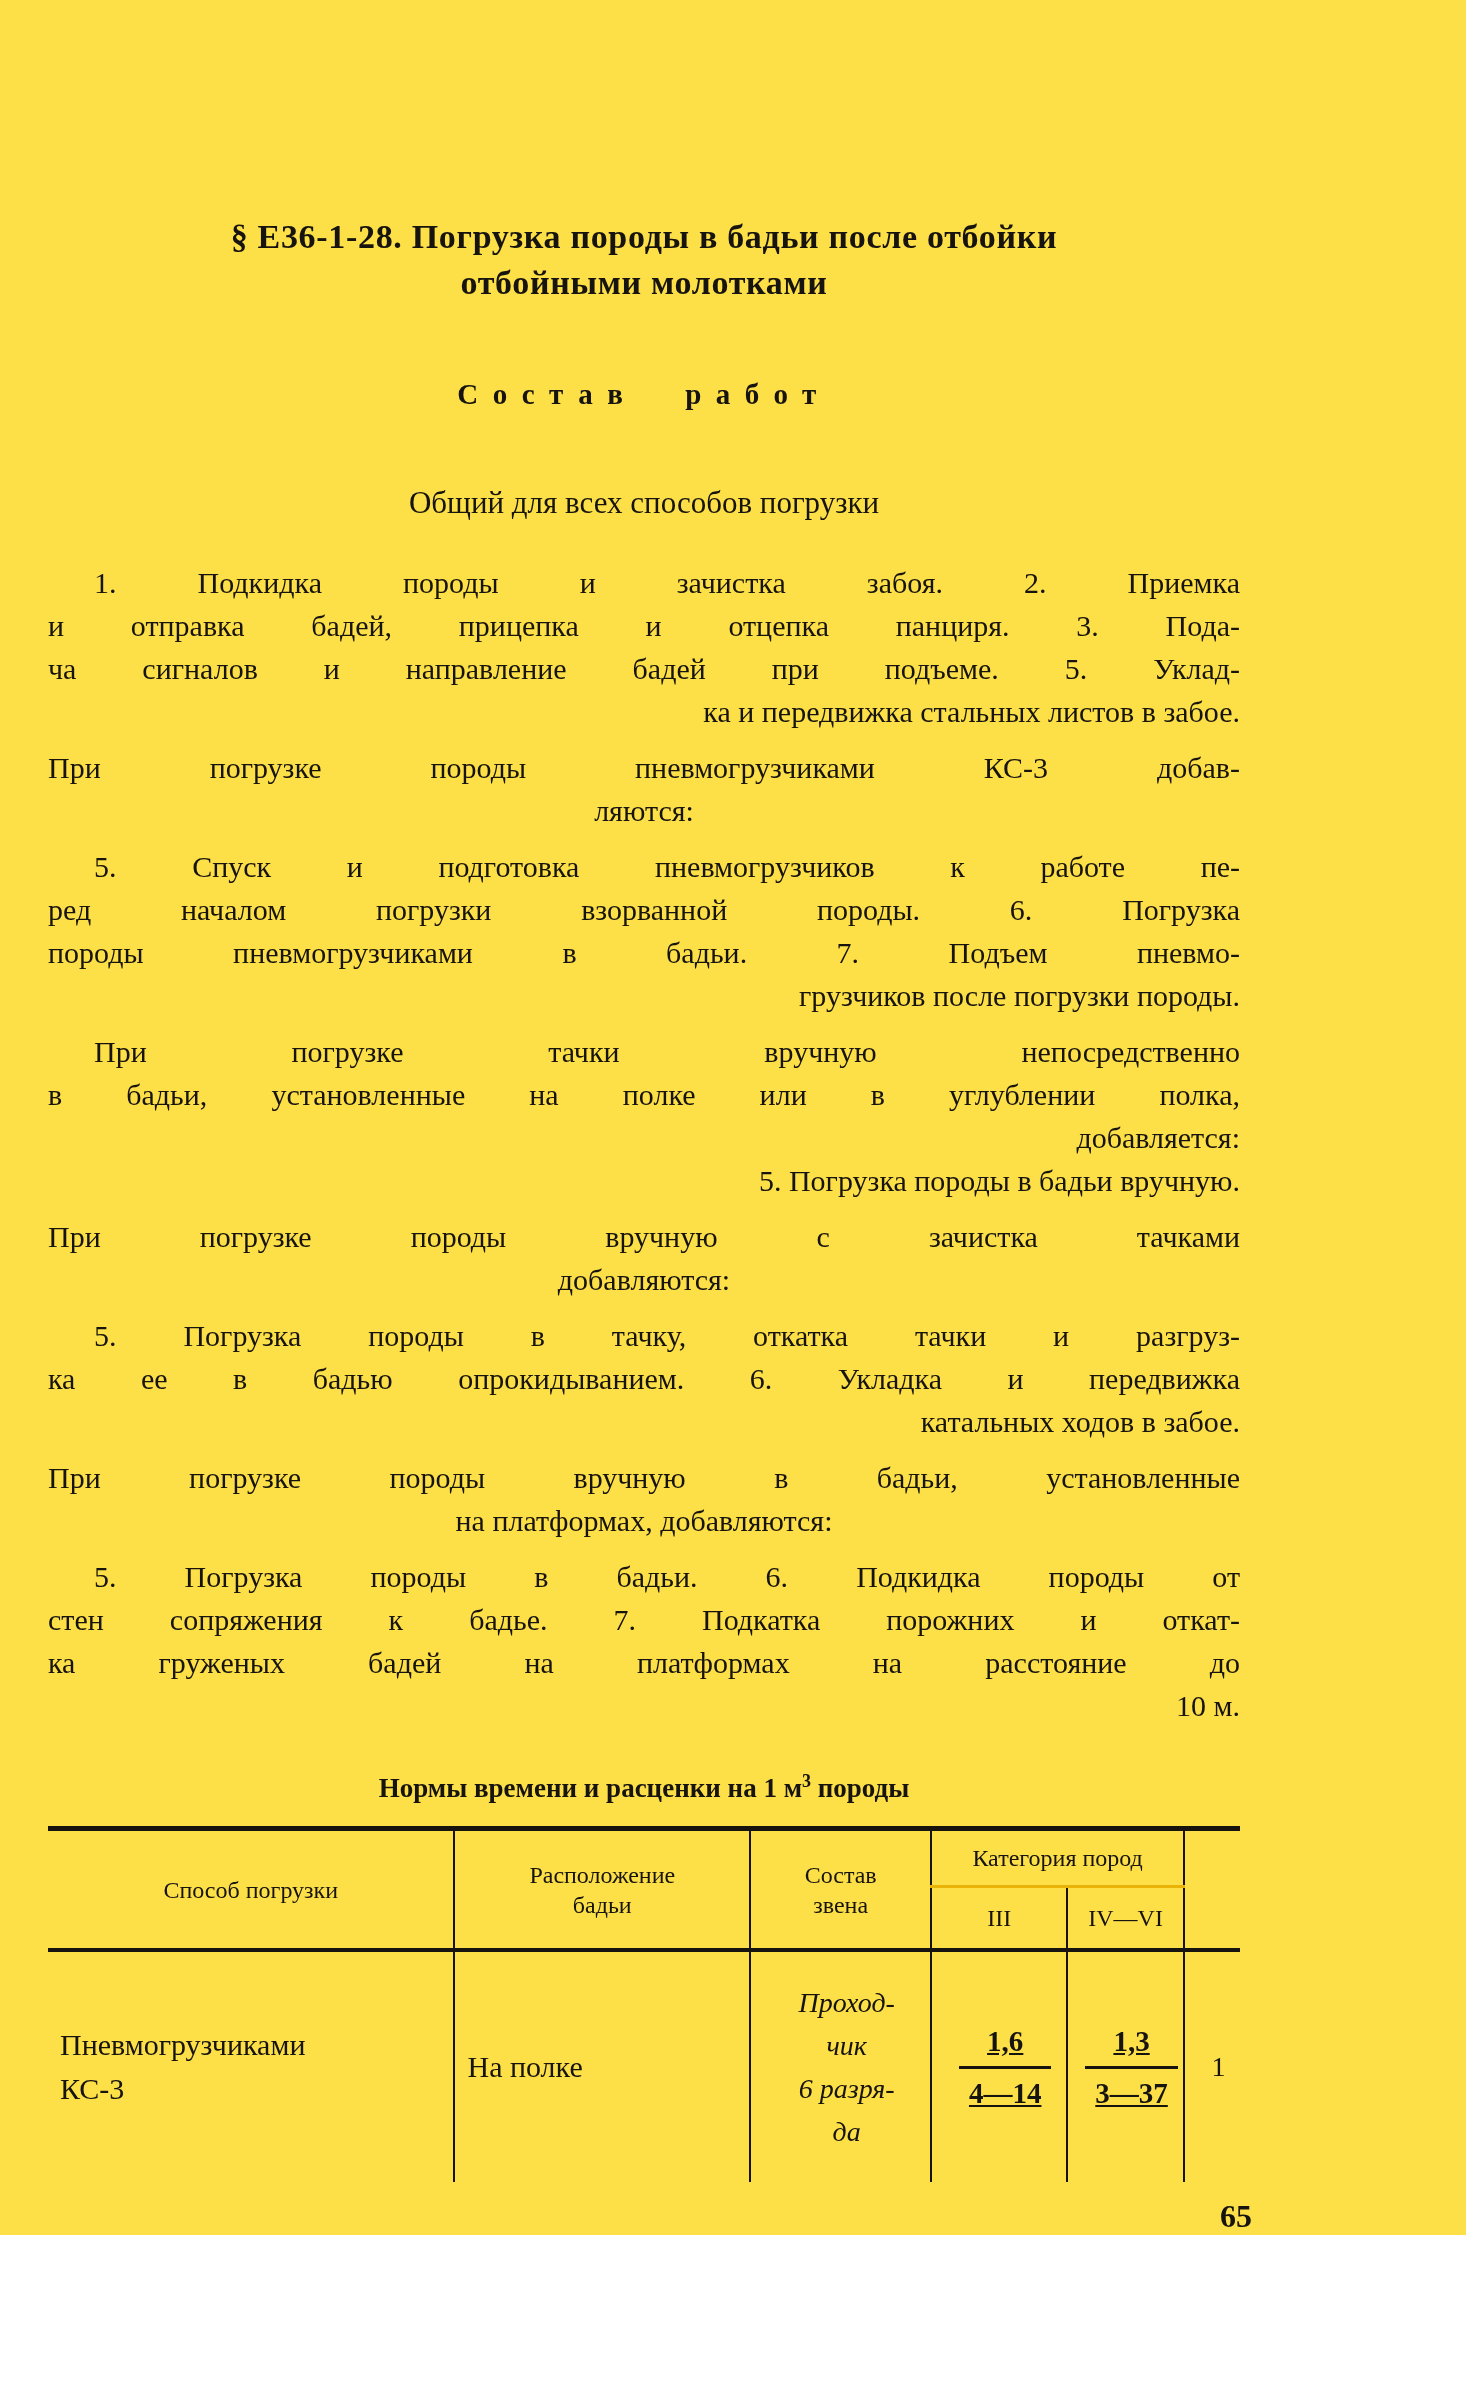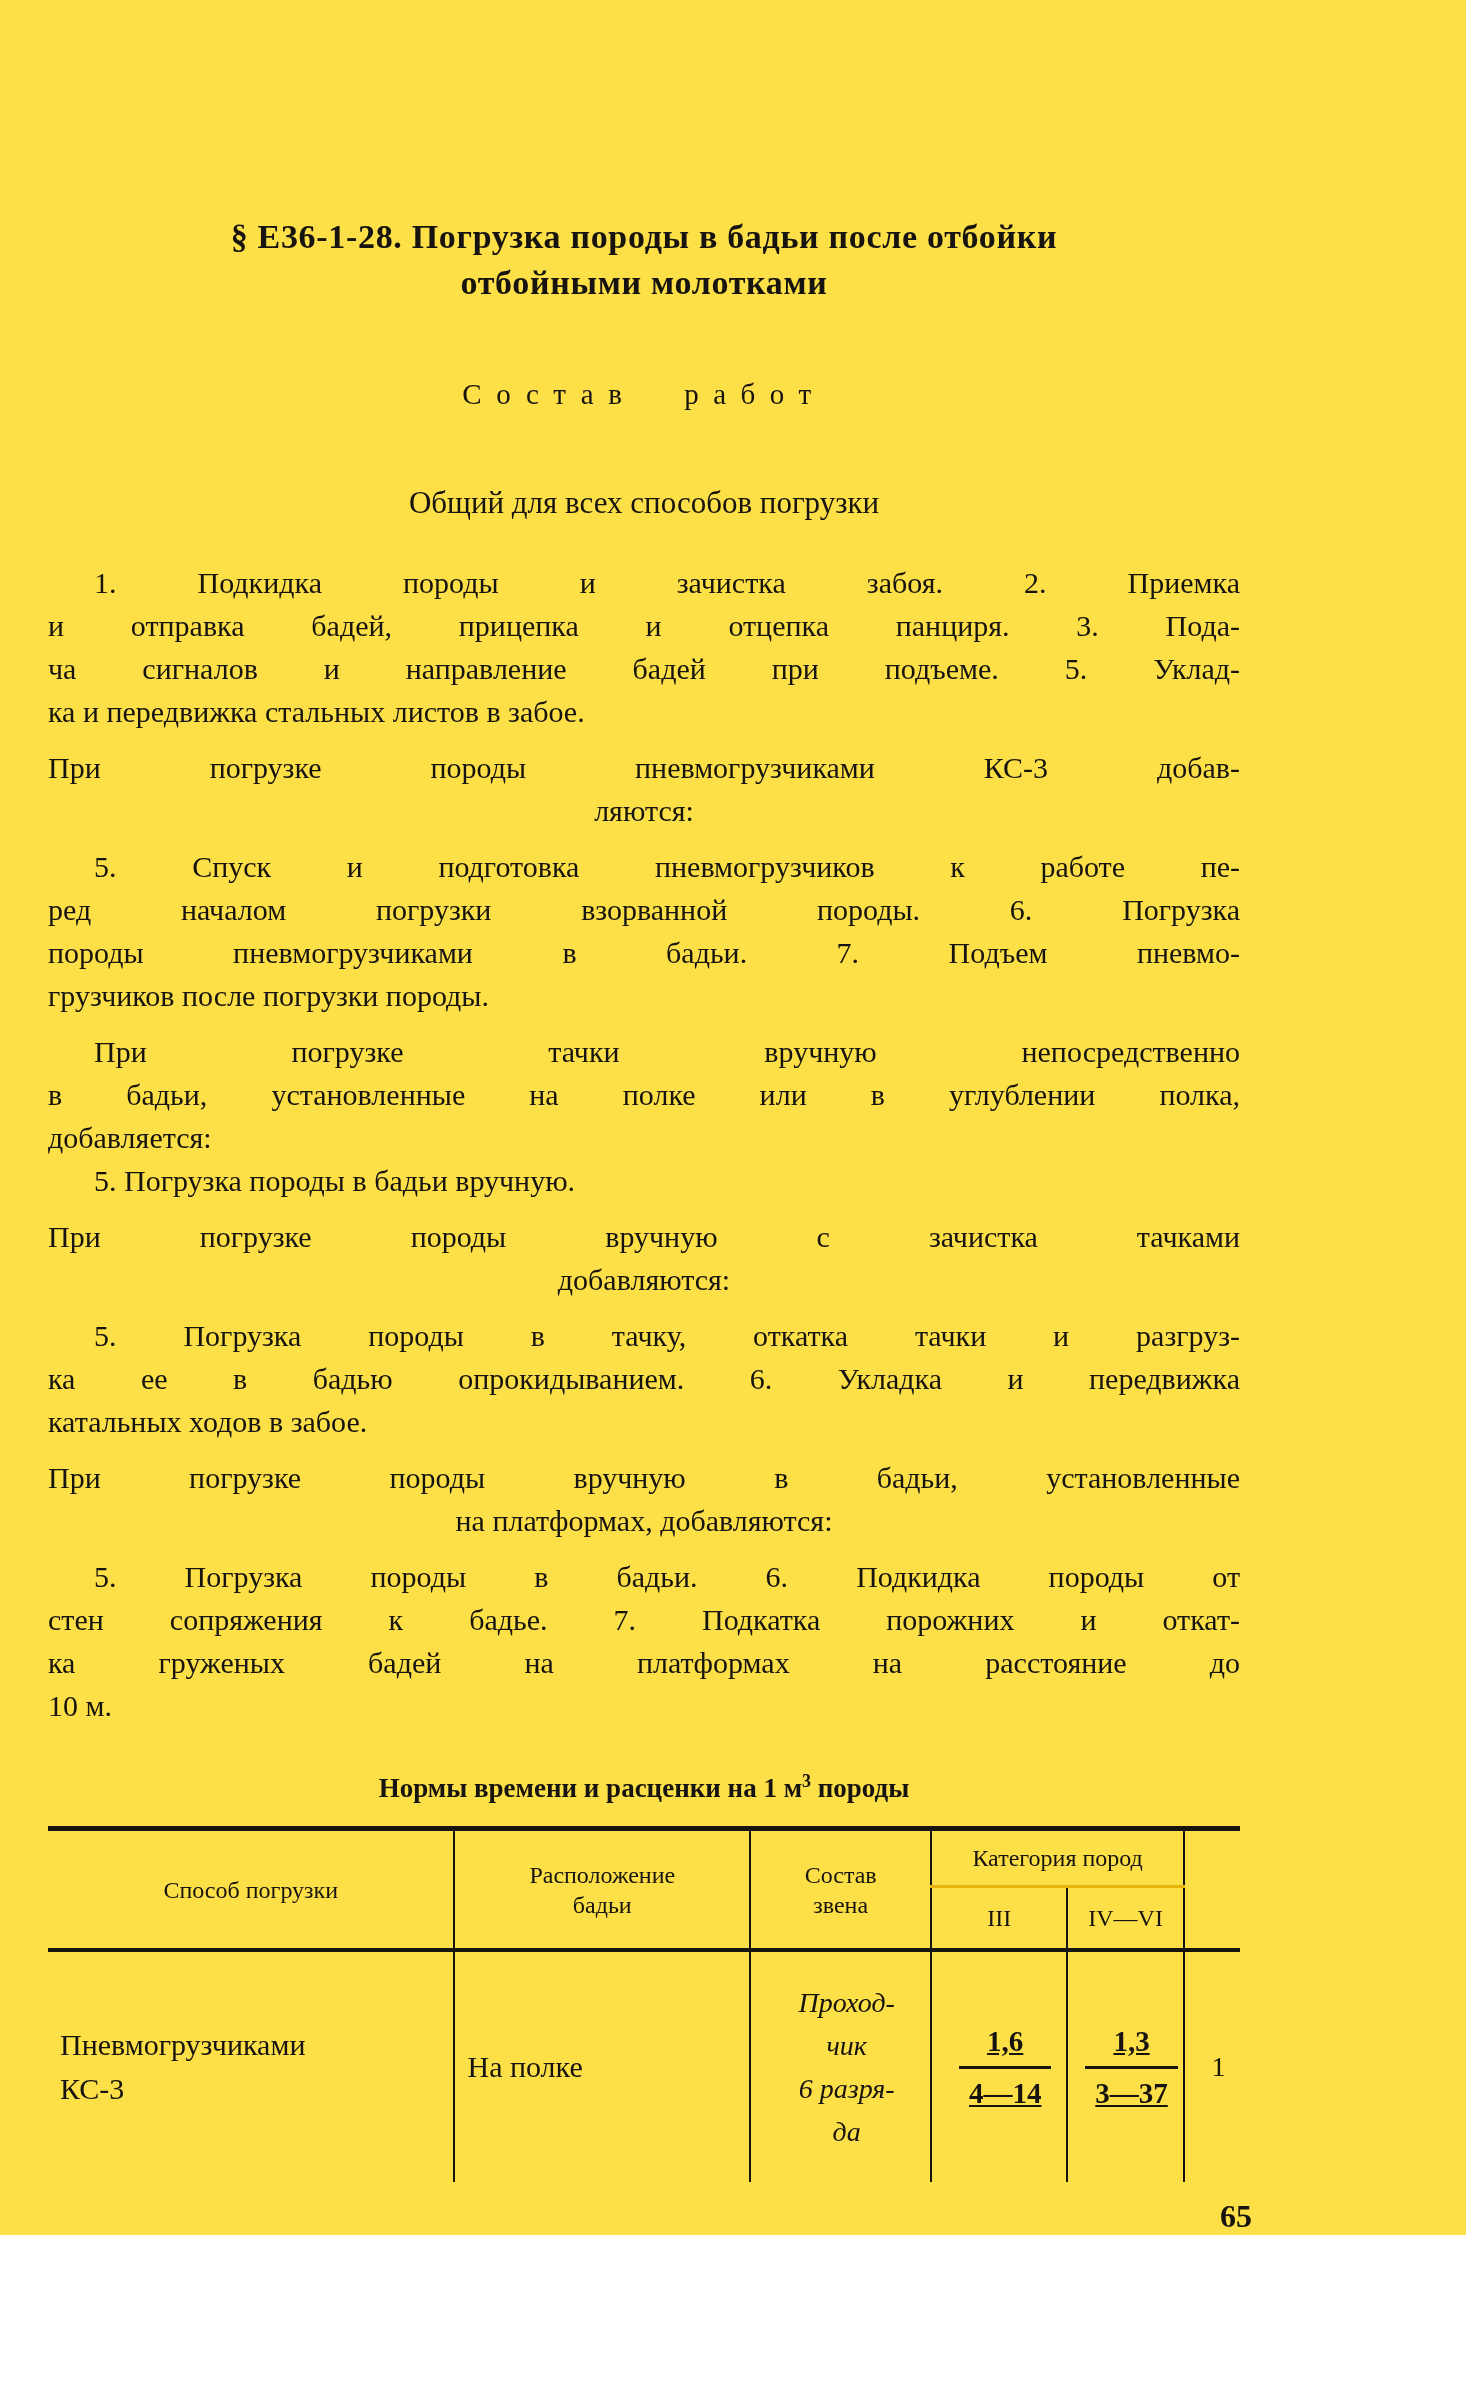--- a/index.html
+++ b/index.html
@@ -22,37 +22,37 @@
   .doc-title {
     text-align: center;
     font-weight: 700;
     font-size: 34px;
     line-height: 46px;
     letter-spacing: 0.02em;
   }
   .works-heading {
     margin-top: 72px;
     text-align: center;
-    font-weight: 400;
+    font-weight: 700;
     font-size: 29px;
     letter-spacing: 0.5em;
     word-spacing: 0.9em;
   }
   .common-heading {
     margin-top: 74px;
     text-align: center;
     font-size: 31px;
   }
   
   .body-text {
     margin-top: 40px;
     font-size: 30px;
     line-height: 43px;
   }
-  .ln { text-align: left; }
+  .ln { text-align: right; }
   .ln.just { text-align: justify; text-align-last: justify; }
   .ln.center { text-align: center; text-align-last: center; }
   .ln.indent { text-indent: 46px; }
   .para.gap { margin-top: 13px; }
   
   .tbl-caption {
     margin-top: 44px;
     text-align: center;
     font-weight: 700;
     font-size: 27px;

